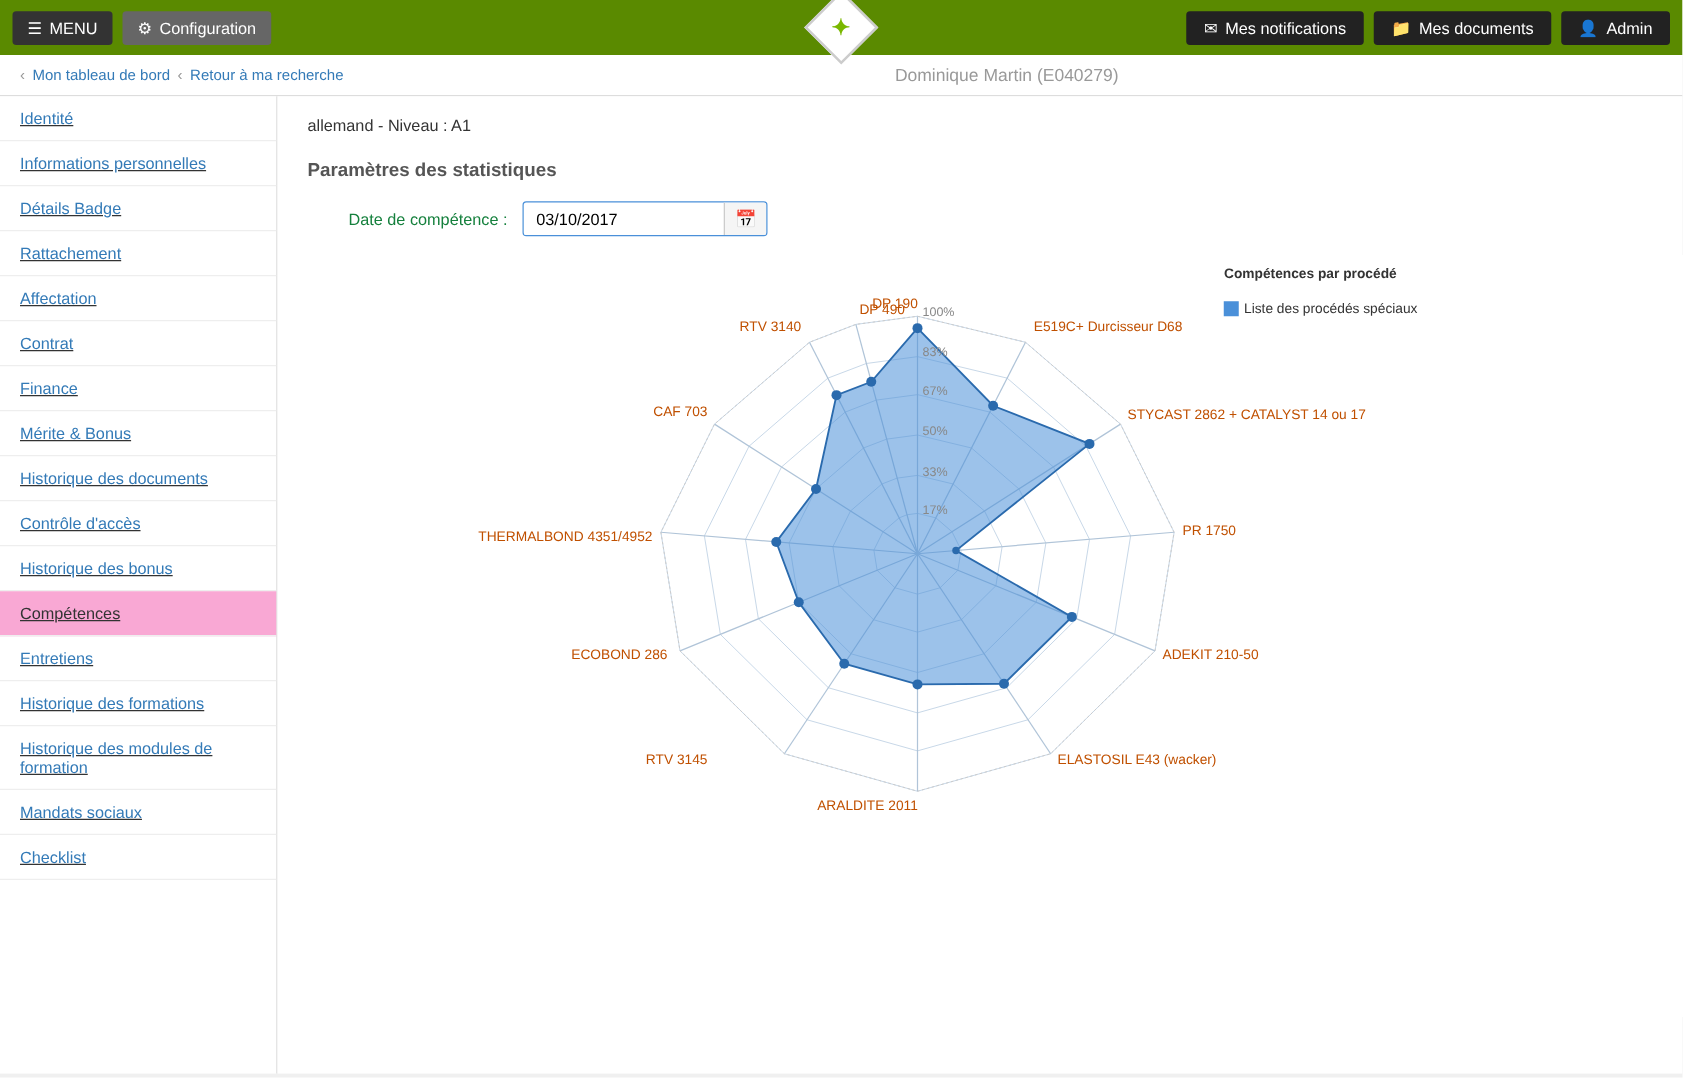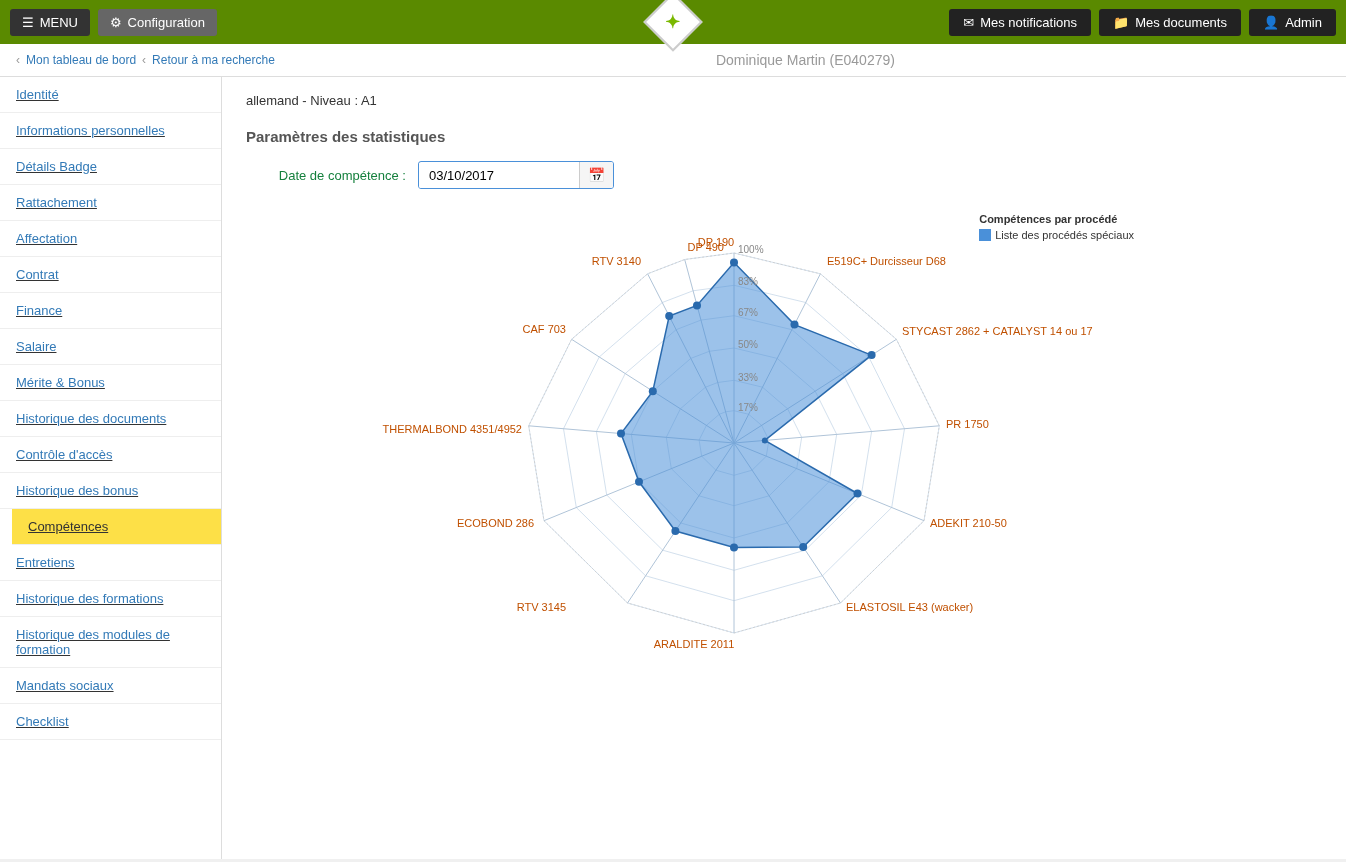--- a/index.html
+++ b/index.html
@@ -90,21 +90,21 @@
       border-right: 1px solid #ddd;
     }
     .sidebar-item {
       padding: 10px 16px;
       border-bottom: 1px solid #eee;
       cursor: pointer;
       font-size: 13px;
       text-decoration: underline;
     }
     .sidebar-item a { color: #337ab7; text-decoration: none; }
-    .sidebar-item.active { background: #fde047; margin-left: 12px; }
+    .sidebar-item.active { background: #f9a8d4; }
     .sidebar-item.active a { color: #333; }
 
     
     .content {
       flex: 1;
       background: #fff;
       padding: 16px 24px;
       overflow-y: auto;
     }
 
@@ -168,21 +168,21 @@
       height: 460px;
       margin: 0 auto;
     }
     .chart-legend {
       position: absolute;
       top: 0;
       right: 0;
       font-size: 11px;
       color: #333;
     }
-    .legend-title { font-weight: bold; margin-bottom: 4px; }
+    .legend-title { font-weight: bold; margin-bottom: 16px; }
     .legend-item { display: flex; align-items: center; gap: 4px; }
     .legend-box { width: 12px; height: 12px; background: #4a90d9; }
 
     svg.radar { overflow: visible; }
   </style>
 </head>
 <body>
 
 <div class="topnav">
   <div class="topnav-left">
@@ -227,21 +227,20 @@
 <div class="main-layout">
 
   <div class="sidebar">
     <div class="sidebar-item"><a href="#">Identité</a></div>
     <div class="sidebar-item"><a href="#">Informations personnelles</a></div>
     <div class="sidebar-item"><a href="#">Détails Badge</a></div>
     <div class="sidebar-item"><a href="#">Rattachement</a></div>
     <div class="sidebar-item"><a href="#">Affectation</a></div>
     <div class="sidebar-item"><a href="#">Contrat</a></div>
     <div class="sidebar-item"><a href="#">Finance</a></div>
-    <div class="sidebar-item"><a href="#">Salaire</a></div>
     <div class="sidebar-item"><a href="#">Mérite &amp; Bonus</a></div>
     <div class="sidebar-item"><a href="#">Historique des documents</a></div>
     <div class="sidebar-item"><a href="#">Contrôle d'accès</a></div>
     <div class="sidebar-item"><a href="#">Historique des bonus</a></div>
     <div class="sidebar-item active"><a href="#" style="color:#333;">Compétences</a></div>
     <div class="sidebar-item"><a href="#">Entretiens</a></div>
     <div class="sidebar-item"><a href="#">Historique des formations</a></div>
     <div class="sidebar-item"><a href="#">Historique des modules de formation</a></div>
     <div class="sidebar-item"><a href="#">Mandats sociaux</a></div>
     <div class="sidebar-item"><a href="#">Checklist</a></div>

